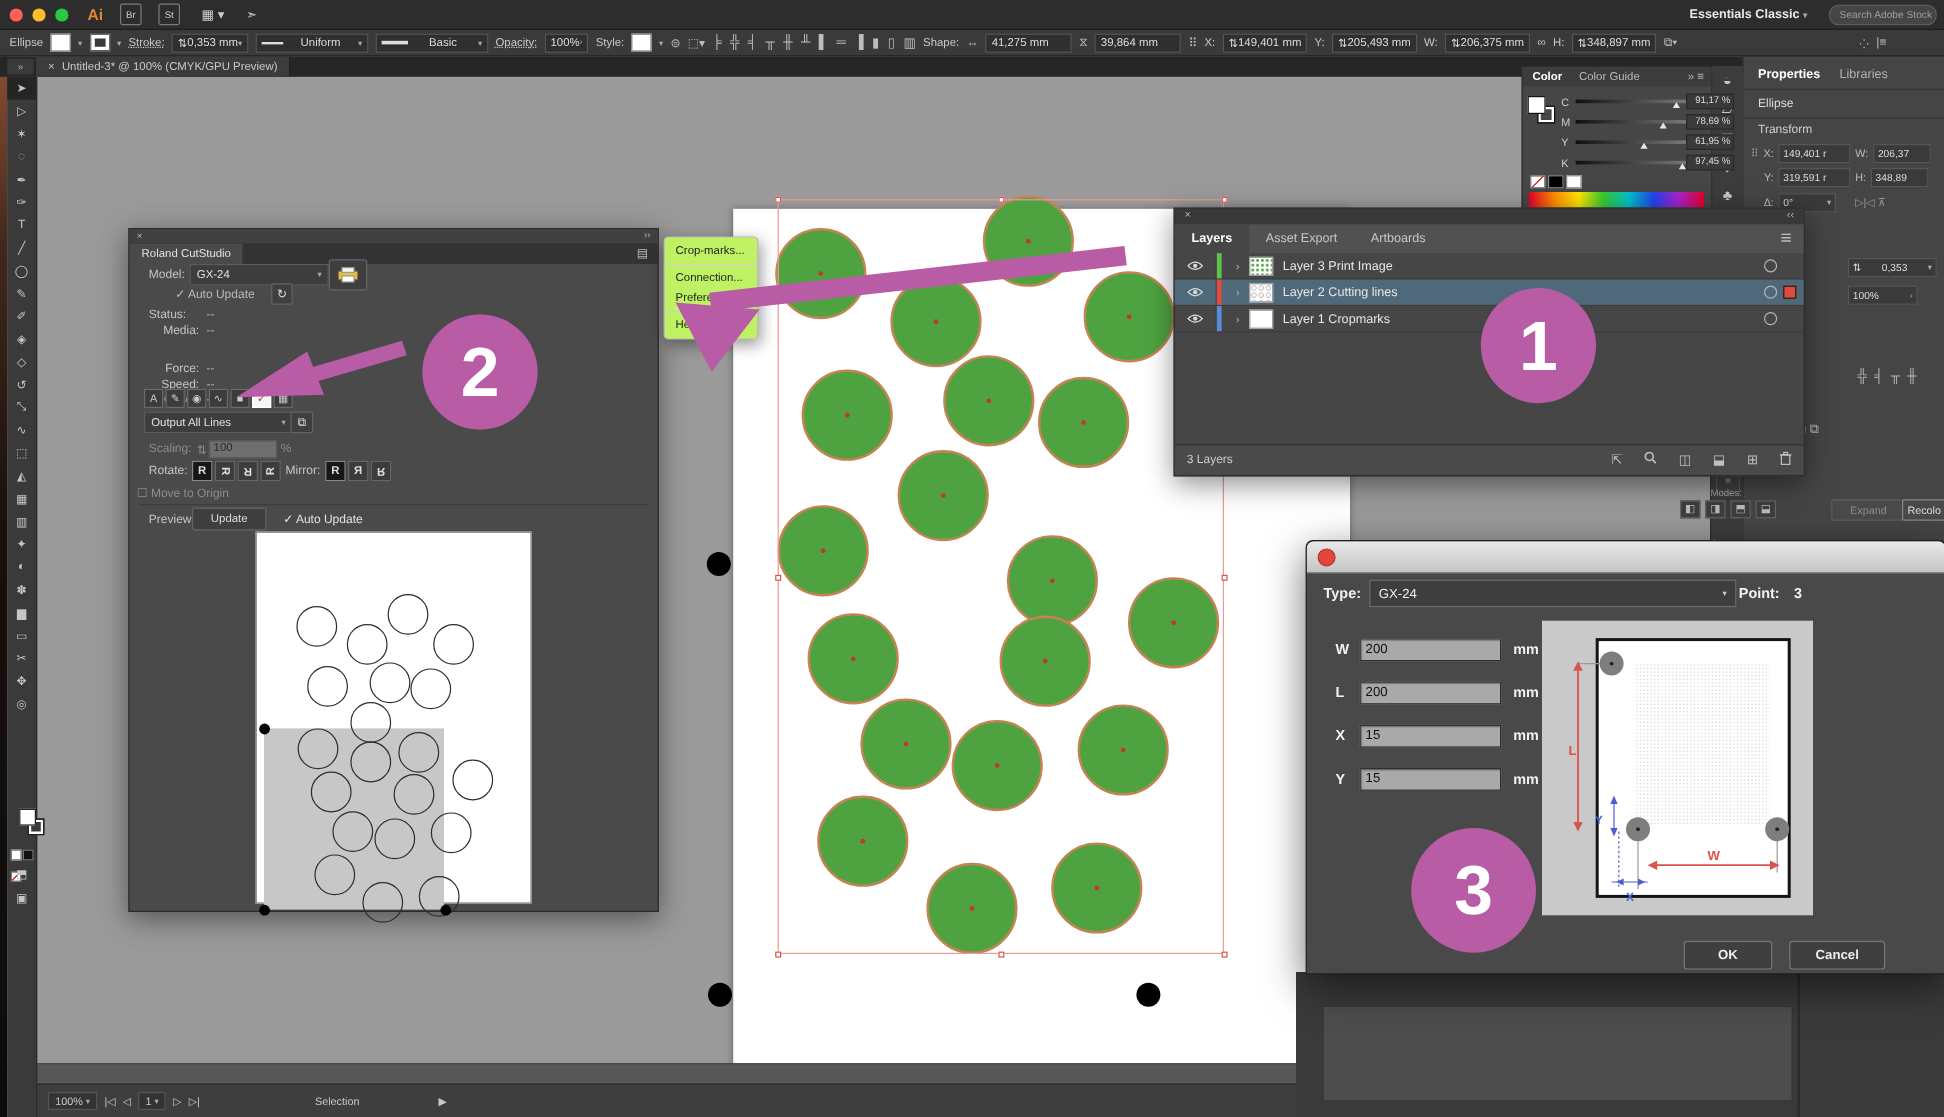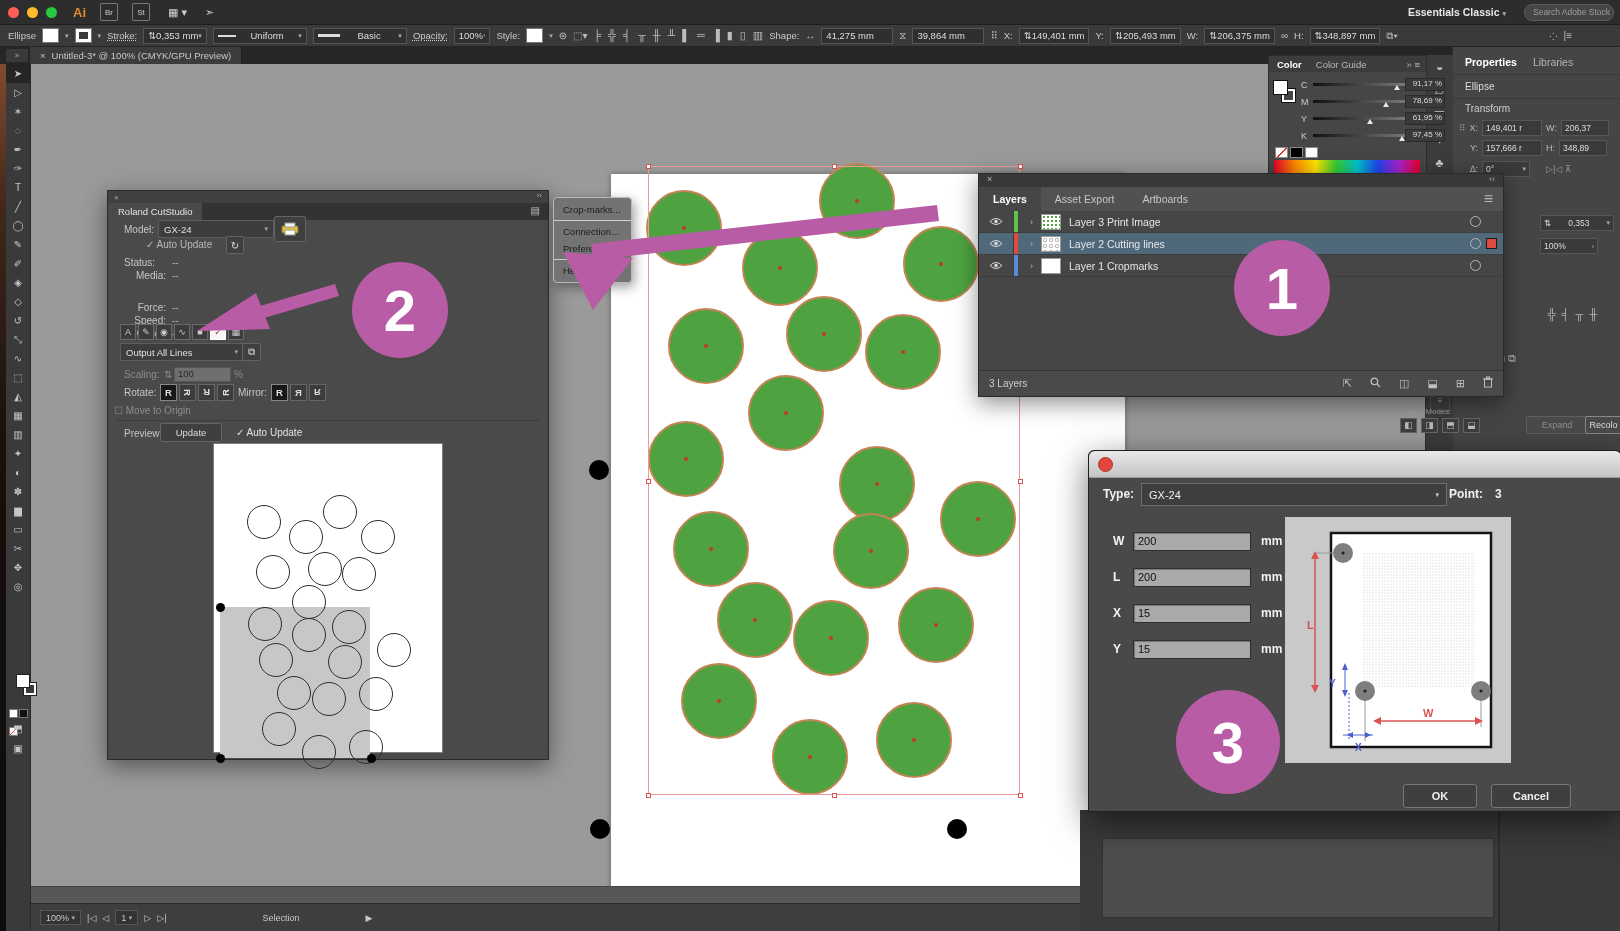--- a/index.html
+++ b/index.html
@@ -84,21 +84,21 @@
   .sq-ic.active{background:#f5f5f5;color:#cc2222;border-color:#fff;}
   .rbtn{width:15px;height:15px;border:1px solid #666;background:#3c3c3c;color:#ddd;font-size:9.5px;
         display:inline-flex;align-items:center;justify-content:center;margin-right:2px;font-weight:bold;}
   .rbtn.active{background:#171717;border-color:#888;}
   #cs-preview{background:#fff;border:1px solid #7e7e7e;}
   .pcircle{position:absolute;border:1.5px solid #2e2e2e;border-radius:50%;box-sizing:border-box;}
   #cs-graysq{position:absolute;background:#c7c7c7;}
   .pdot{position:absolute;width:9px;height:9px;border-radius:50%;background:#000;}
 
   
-  #ctxmenu{left:553px;top:197px;width:77px;background:#737373;border:1px solid #b9b9b9;border-radius:4px;
+  #ctxmenu{left:553px;top:197px;width:77px;background:#bef264;border:1px solid #b9b9b9;border-radius:4px;
            box-shadow:2px 4px 12px rgba(0,0,0,.4);z-index:40;padding:3px 0;}
   .mi{font-size:9.5px;color:#1c1c1c;padding:3px 9px;white-space:nowrap;}
   .msep{height:1px;background:#cfcfcf;margin:2px 0;}
 
   
   #layers{left:978px;top:173px;width:524px;height:222px;background:#464646;border:1px solid #2b2b2b;
           box-shadow:0 6px 22px rgba(0,0,0,.45);z-index:35;}
   #ly-head{left:0;top:0;width:100%;height:13px;background:#383838;color:#b5b5b5;font-size:9px;}
   #ly-tabs{left:0;top:13px;width:100%;height:24px;background:#515151;display:flex;align-items:stretch;}
   .ly-tab{display:flex;align-items:center;padding:0 14px;font-size:10.5px;color:#c7c7c7;}
@@ -476,21 +476,21 @@
           <span>149,401 r</span>
         </span>
       <span style="color:#bbb;font-size:9px">W:</span>
       <span class="pp-field" style="width:40px">
           <span>206,37</span>
         </span>
     </div>
     <div style="display:flex;gap:4px;align-items:center;padding:2px 6px 2px 17px">
       <span style="color:#bbb;font-size:9px">Y:</span>
       <span class="pp-field" style="width:52px">
-          <span>157,666 r</span>
+          <span>319,591 r</span>
         </span>
       <span style="color:#bbb;font-size:9px">H:</span>
       <span class="pp-field" style="width:40px">
           <span>348,89</span>
         </span>
     </div>
     <div style="display:flex;gap:4px;align-items:center;padding:3px 6px 2px 17px">
       <span style="color:#bbb;font-size:9px">∆:</span>
       <span class="pp-field" style="width:40px;justify-content:space-between">
           <span>0°</span>

